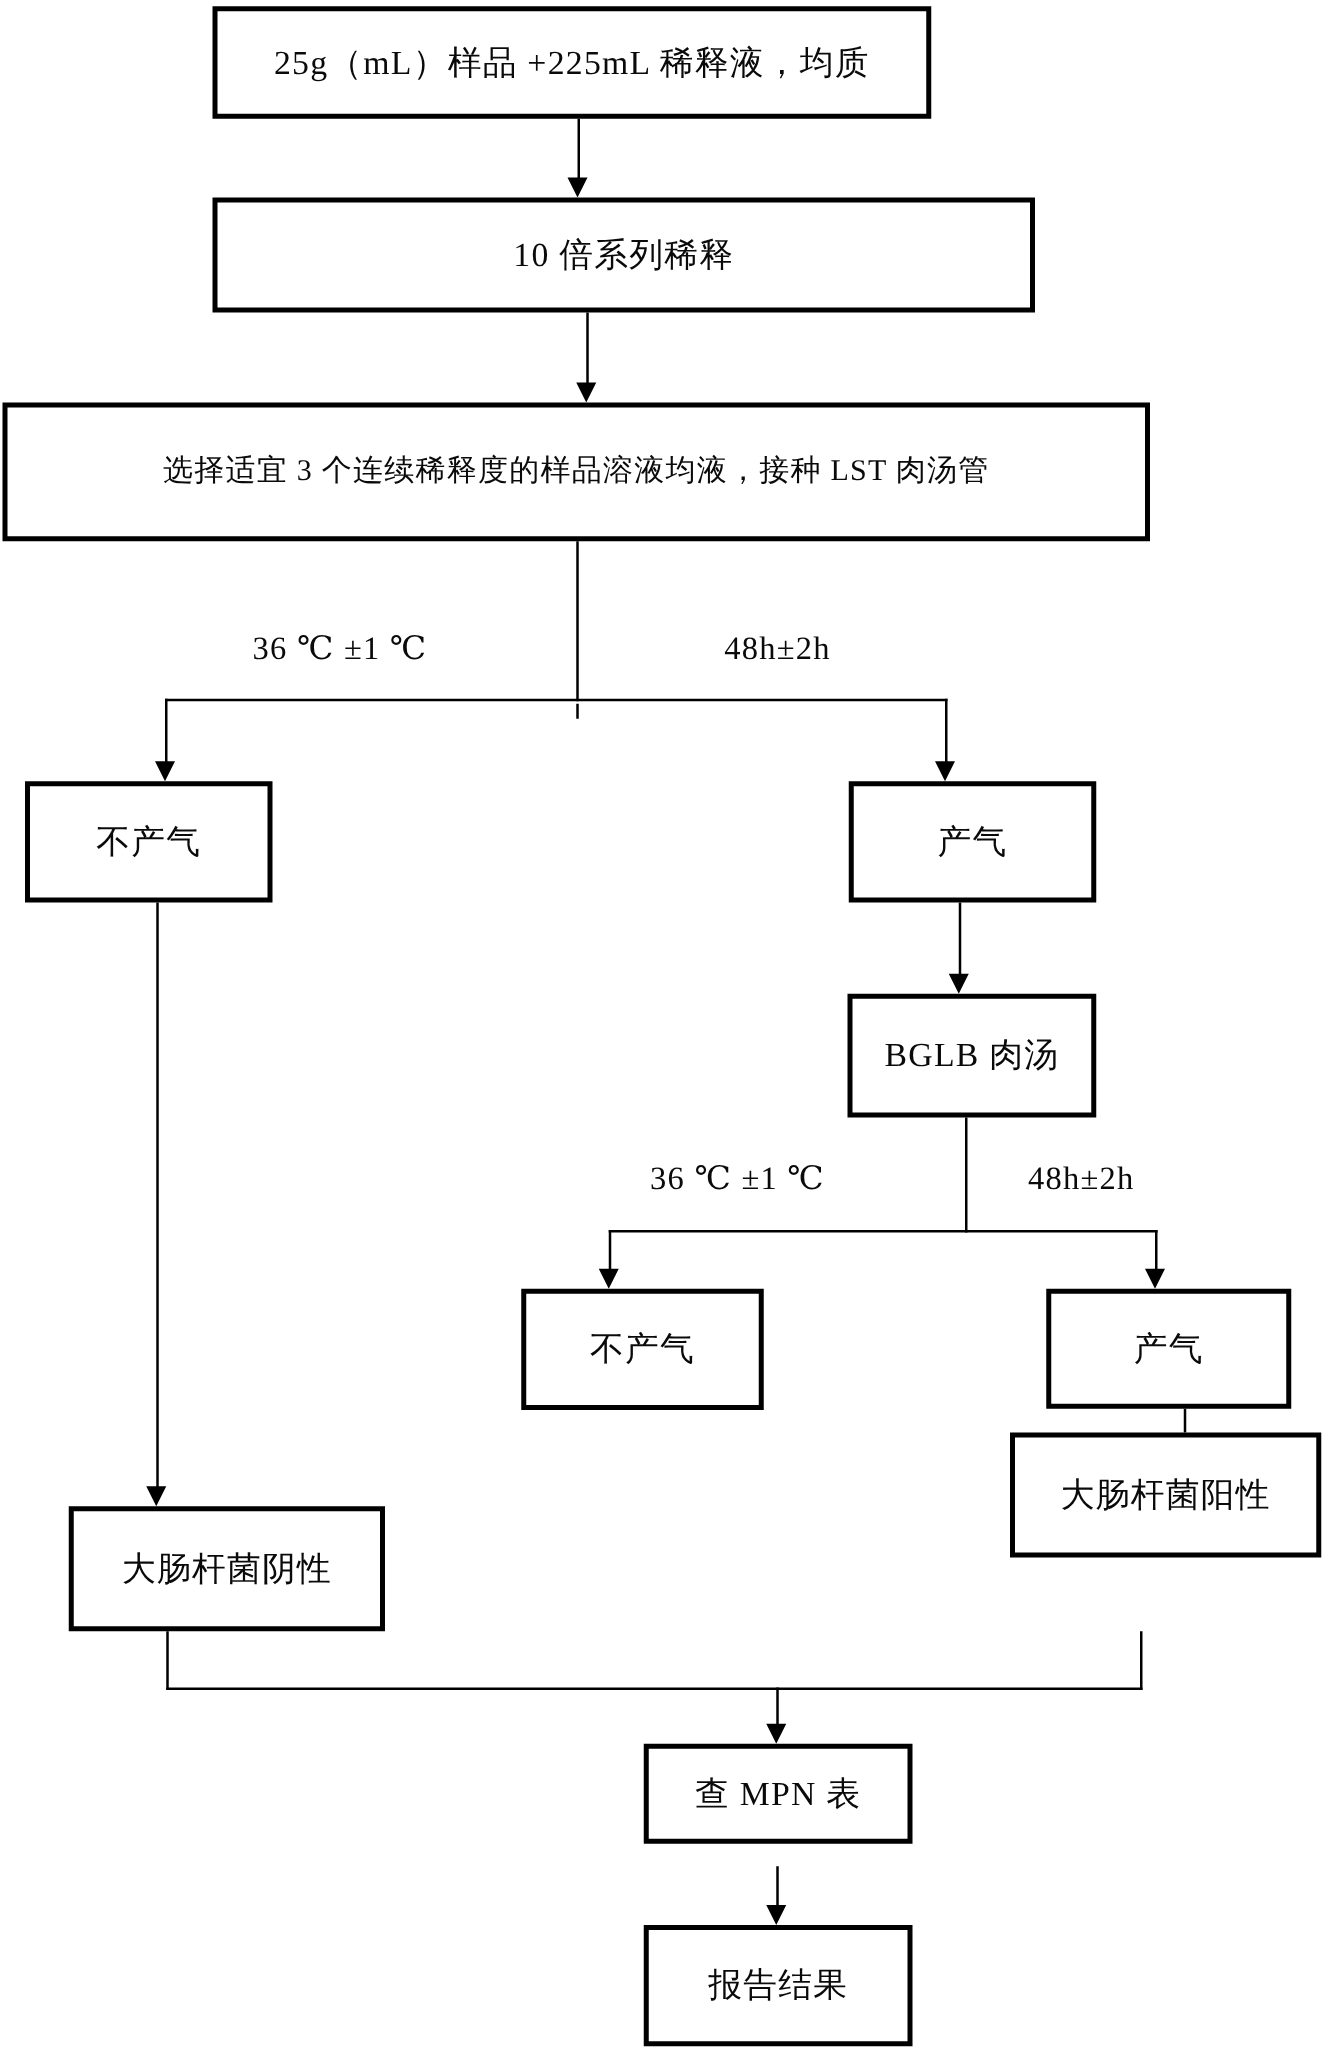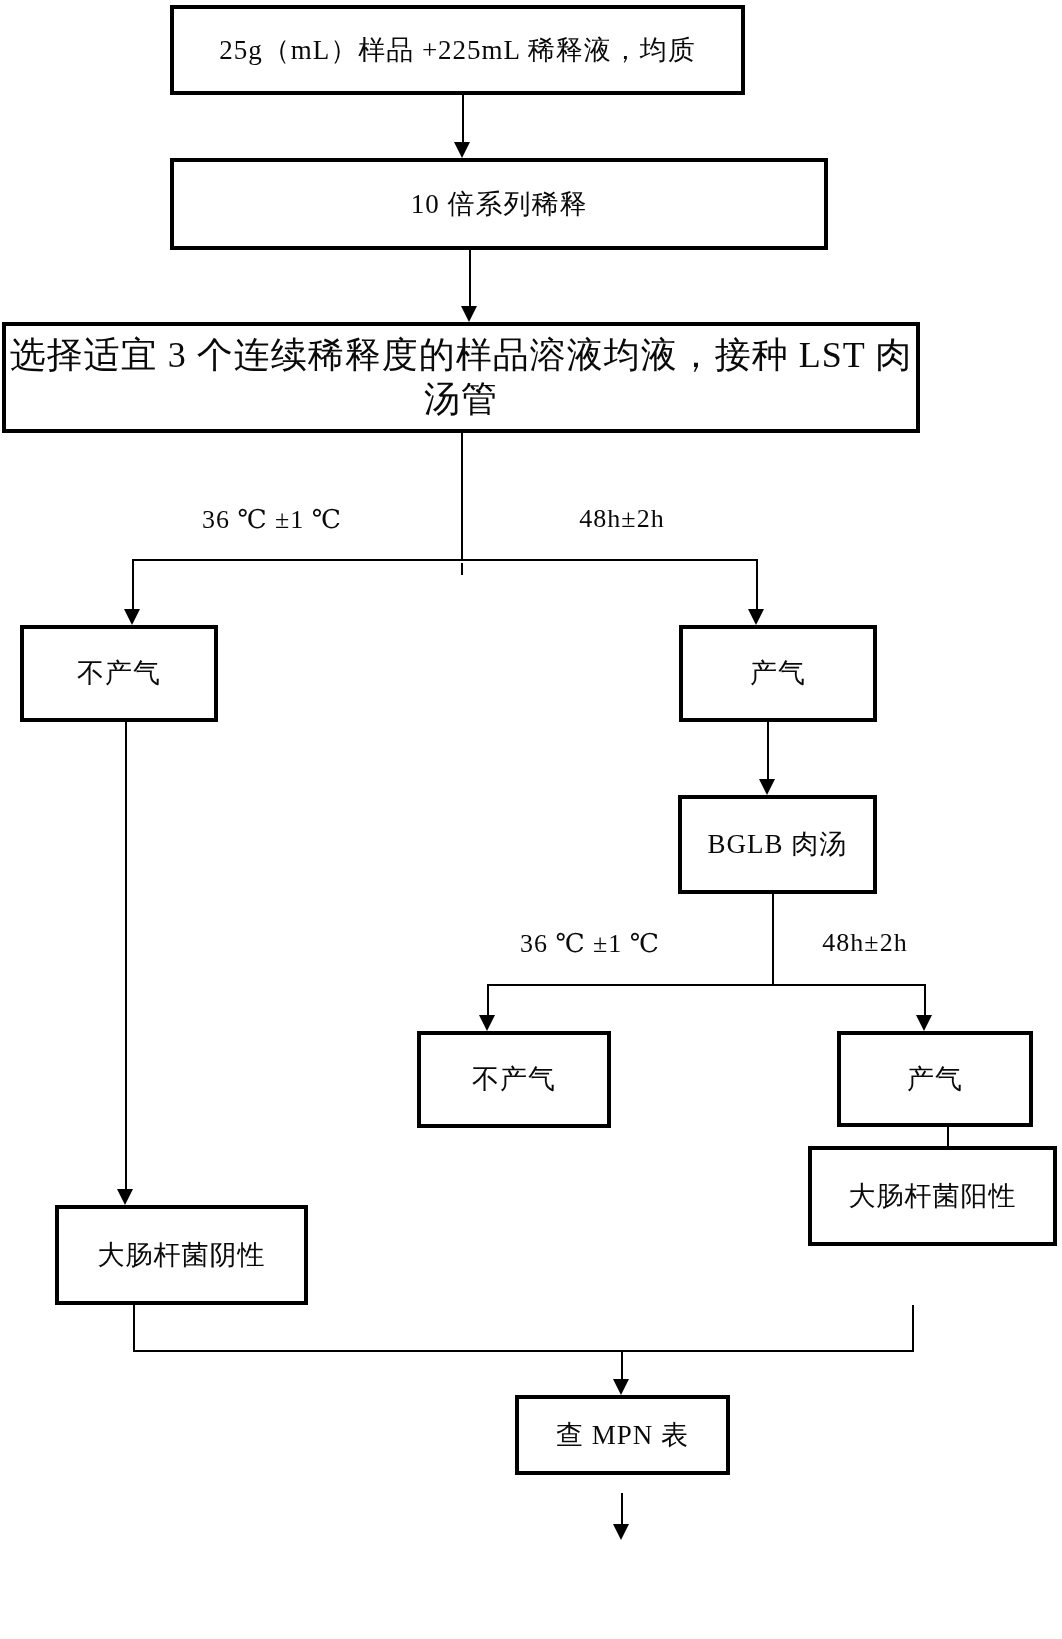--- a/index.html
+++ b/index.html
@@ -19,21 +19,21 @@
     background: #ffffff;
     display: flex;
     align-items: center;
     justify-content: center;
     text-align: center;
     font-size: 27px;
     letter-spacing: 1px;
     line-height: 1.2;
     padding: 0 0;
   }
-  .node.big { font-size: 36px; }
+  .node.big { font-size: 24px; }
   .vline { position: absolute; width: 2px; background: #000000; }
   .hline { position: absolute; height: 2px; background: #000000; }
   .arrow-down {
     position: absolute;
     width: 0; height: 0;
     border-left: 8px solid transparent;
     border-right: 8px solid transparent;
     border-top: 16px solid #000000;
   }
   .edge-label {
@@ -116,14 +116,15 @@
   <div class="hline" style="left:133px; top:1350px; width:781px;"></div>
 
   <div class="vline" style="left:621px; top:1350px; height:32px;"></div>
   <div class="arrow-down" style="left:613px; top:1379px;"></div>
 
   <div class="node" style="left:515px; top:1395px; width:215px; height:80px;">查 MPN 表</div>
 
   <div class="vline" style="left:621px; top:1493px; height:34px;"></div>
   <div class="arrow-down" style="left:613px; top:1524px;"></div>
 
+  <div class="node" style="left:515px; top:1540px; width:215px; height:97px;">报告结果</div>
 
 </div>
 
 </body></html>

